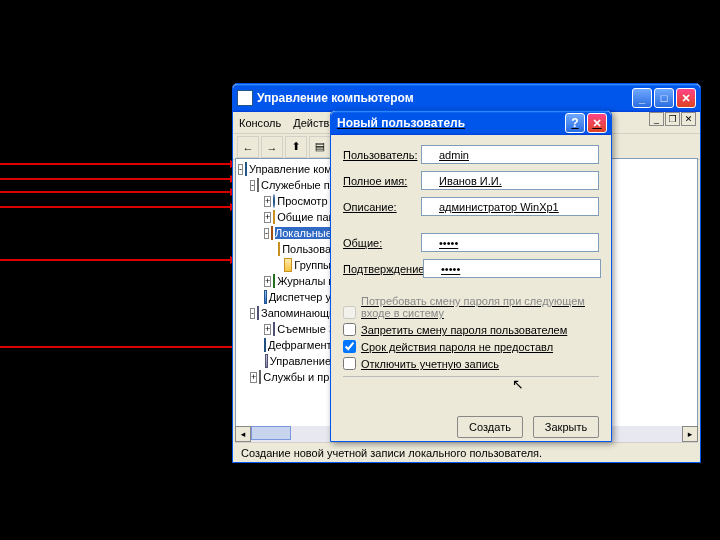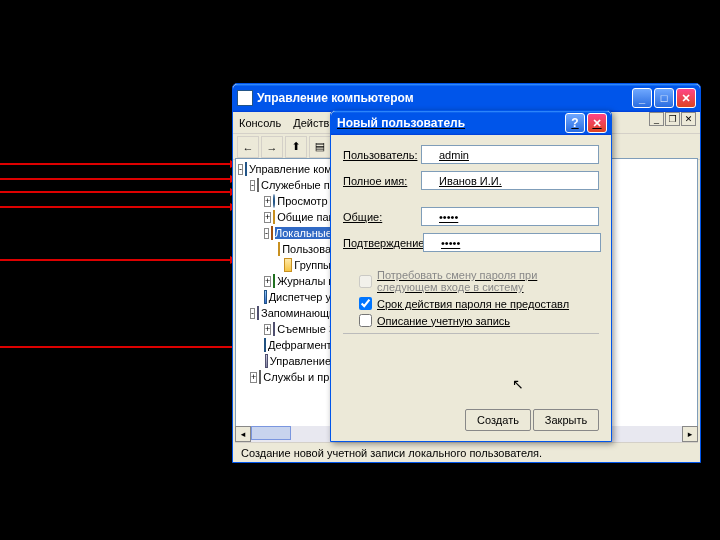--- a/index.html
+++ b/index.html
@@ -46,24 +46,24 @@
   
   .dialog { position: absolute; left: 330px; top: 110px; width: 282px; height: 332px; background: #ece9d8; border: 1px solid #0055ea; border-radius: 5px 5px 0 0; box-shadow: 2px 2px 6px rgba(0,0,0,0.4); text-decoration: underline; }
   .dlg-titlebar { height: 24px; background: linear-gradient(to bottom, #3a95ff 0%, #0055ea 8%, #0055ea 92%, #003dd6 100%); display: flex; align-items: center; padding: 0 4px; border-radius: 5px 5px 0 0; }
   .dlg-titlebar .title { color: #fff; font-size: 12px; font-weight: bold; flex: 1; padding-left: 2px; }
   .dlg-body { padding: 10px 12px; font-size: 11px; }
   .form-row { display: flex; align-items: center; margin-bottom: 7px; }
   .form-row label { width: 80px; font-size: 11px; }
   .form-row input[type=text], .form-row input[type=password] { flex: 1; height: 19px; border: 1px solid #7f9db9; font-size: 11px; padding: 0 17px; }
   .gap { height: 10px; }
   .sep { border-top: 1px solid #bbb; margin: 6px 0 8px; }
-  .chk-row { display: flex; align-items: center; margin-bottom: 4px; font-size: 11px; margin-left: 16px; }
+  .chk-row { display: flex; align-items: flex-end; margin-bottom: 4px; font-size: 11px; }
   .chk-row input { margin-right: 5px; }
   .chk-row.disabled { color: #888; }
-  .dlg-buttons { position: absolute; bottom: 10px; right: 12px; display: flex; gap: 2px; }
+  .dlg-buttons { position: absolute; bottom: 3px; right: 12px; display: flex; gap: 10px; }
   .dlg-buttons button { min-width: 66px; height: 22px; font-size: 11px; background: #ece9d8; border: 1px solid #888; border-radius: 2px; cursor: pointer; }
   .helpbtn { width: 20px; height: 20px; border: 1px solid #fff; border-radius: 3px; background: linear-gradient(#6fa8ff,#2a6de0); color: #fff; font-weight: bold; font-size: 12px; display: flex; align-items: center; justify-content: center; margin-right: 2px; cursor: pointer; }
 
   
   .redline { position: absolute; height: 2px; background: #d00; left: 0; }
   .redline::after { content: ""; position: absolute; right: -6px; top: -3px; border-left: 8px solid #d00; border-top: 4px solid transparent; border-bottom: 4px solid transparent; }
 
   .cursor { position: absolute; left: 512px; top: 376px; font-size: 14px; color: #000; }
 
   .ico-monitor { background: linear-gradient(#9cf,#36c); border: 1px solid #258; }
@@ -216,41 +216,49 @@
   </div>
   <div class="dlg-body">
     <div class="form-row">
       <label>Пользователь:</label>
       <input type="text" value="admin" style="">
     </div>
     <div class="form-row">
       <label>Полное имя:</label>
       <input type="text" value="Иванов И.И." style="">
     </div>
+    <div class="form-row">
+      <label>Описание:</label>
+      <input type="text" value="администратор WinXp1" style="">
+    </div>
     <div class="gap"></div>
     <div class="form-row">
       <label>Общие:</label>
       <input type="text" value="•••••" style="">
     </div>
     <div class="form-row">
       <label>Подтверждение:</label>
       <input type="text" value="•••••" style="">
     </div>
     <div class="gap"></div>
     <div class="chk-row disabled">
       <input type="checkbox" disabled="" style="">
       <span>Потребовать смену пароля при следующем входе в систему</span>
     </div>
     <div class="chk-row">
+      <input type="checkbox" style="">
+      <span>Запретить смену пароля пользователем</span>
+    </div>
+    <div class="chk-row">
       <input type="checkbox" checked="" style="">
       <span>Срок действия пароля не предоставл</span>
     </div>
     <div class="chk-row">
       <input type="checkbox" style="">
-      <span>Описание учетную запись</span>
+      <span>Отключить учетную запись</span>
     </div>
     <div class="sep"></div>
   </div>
   <div class="dlg-buttons">
     <button>Создать</button>
     <button>Закрыть</button>
   </div>
 </div>
 
 <div class="cursor">↖</div>

